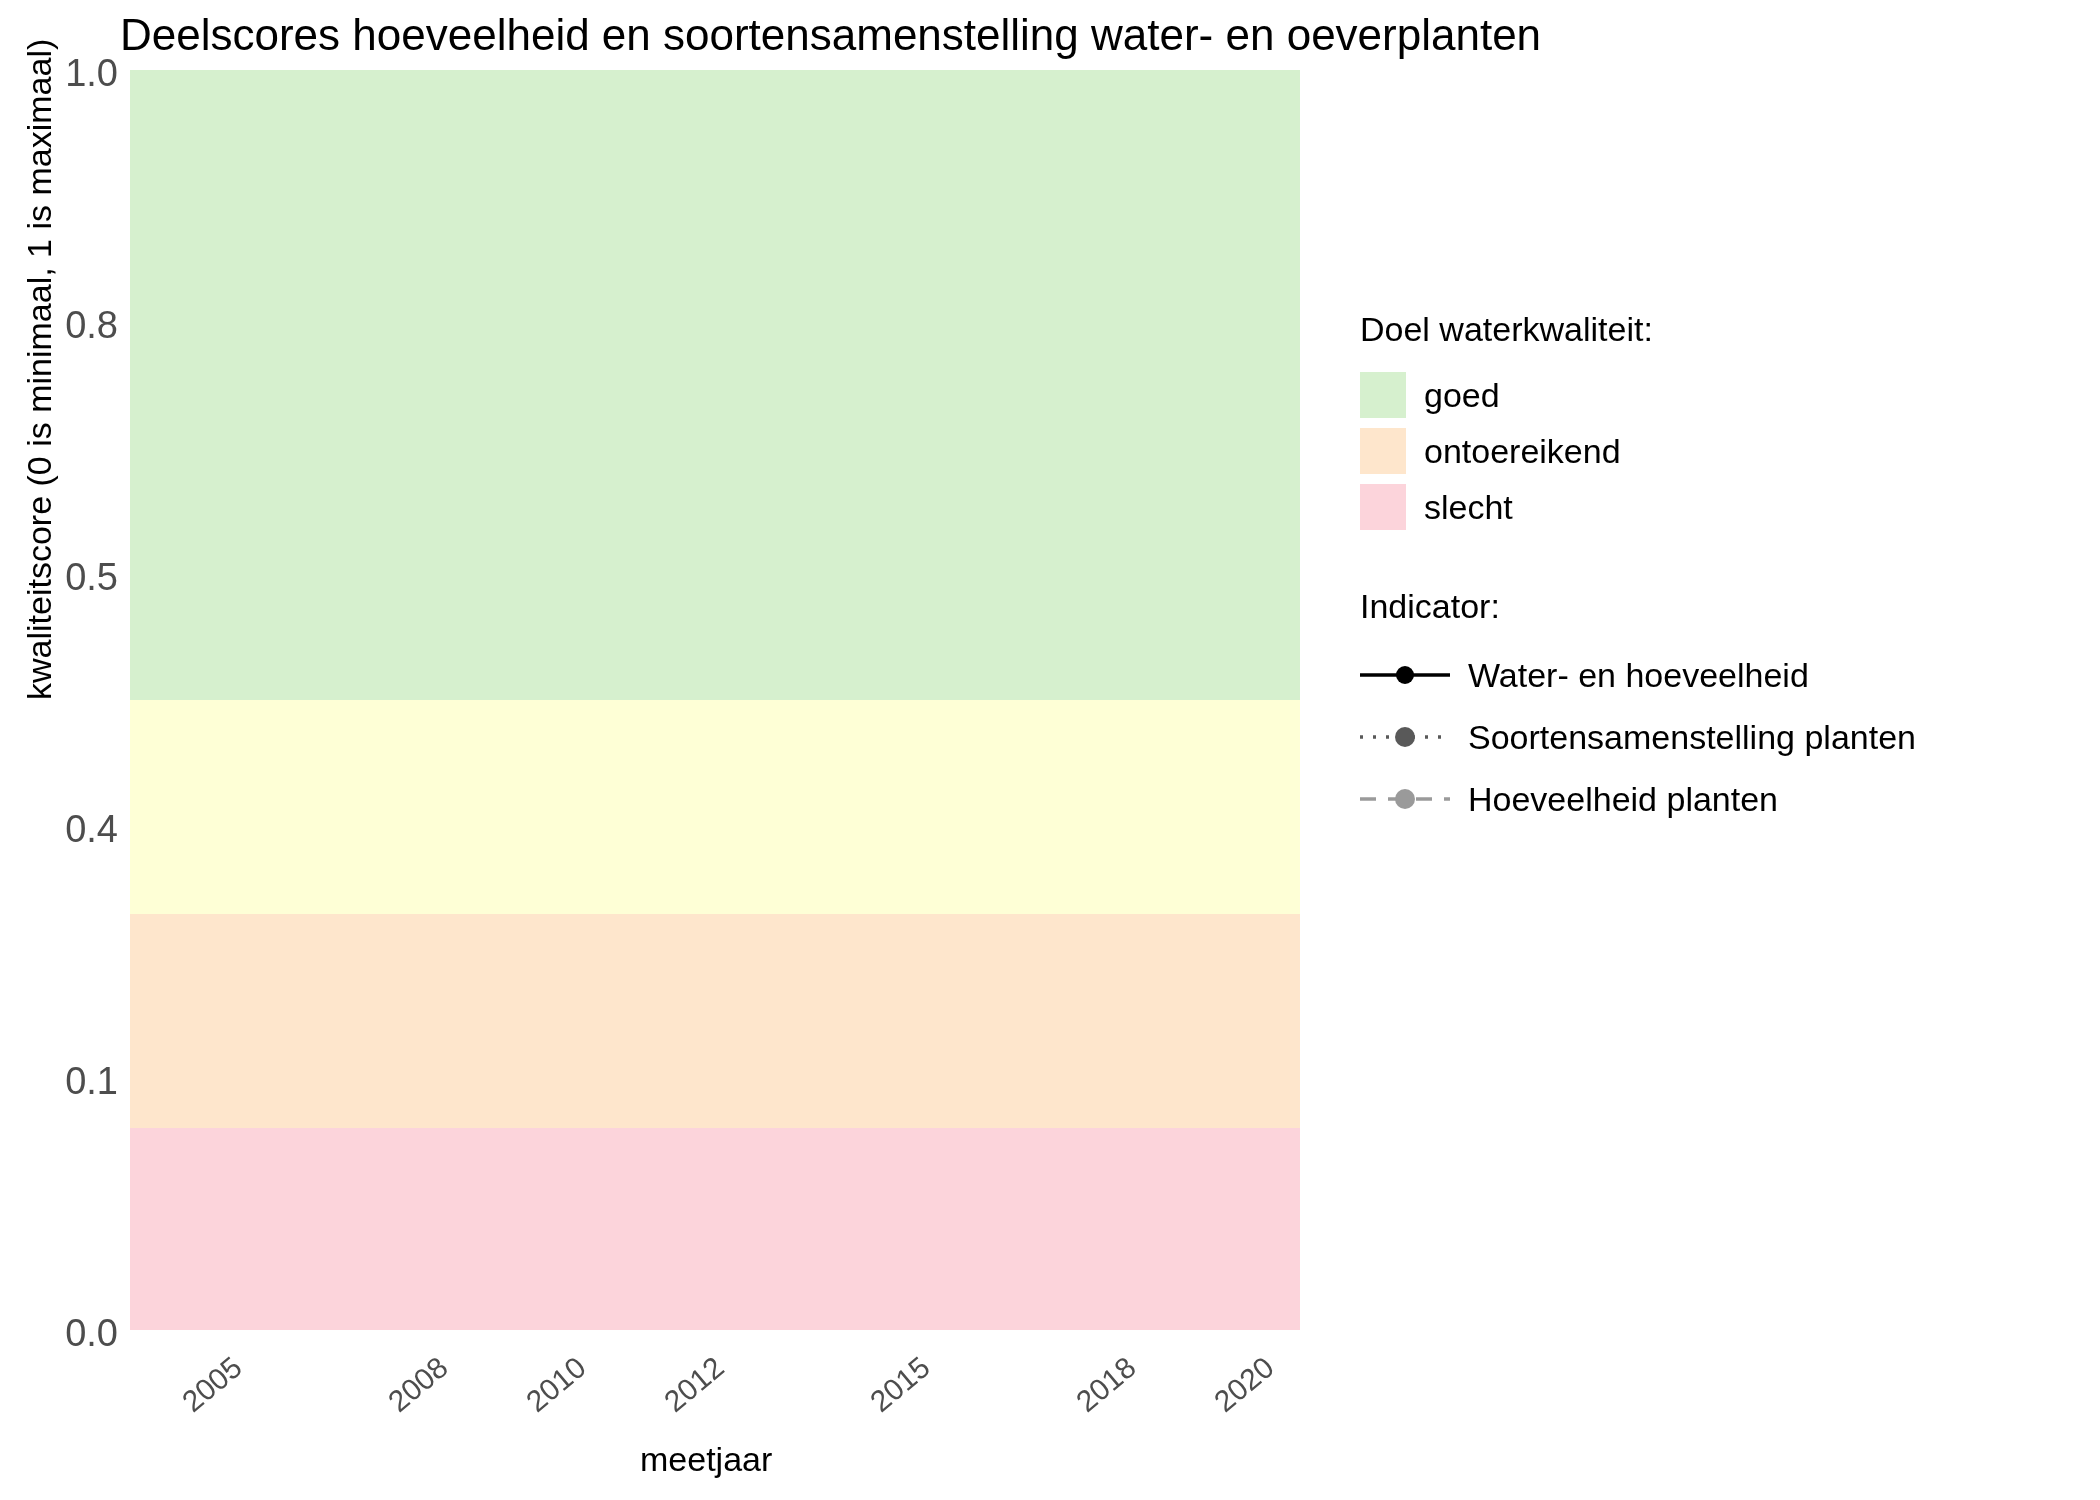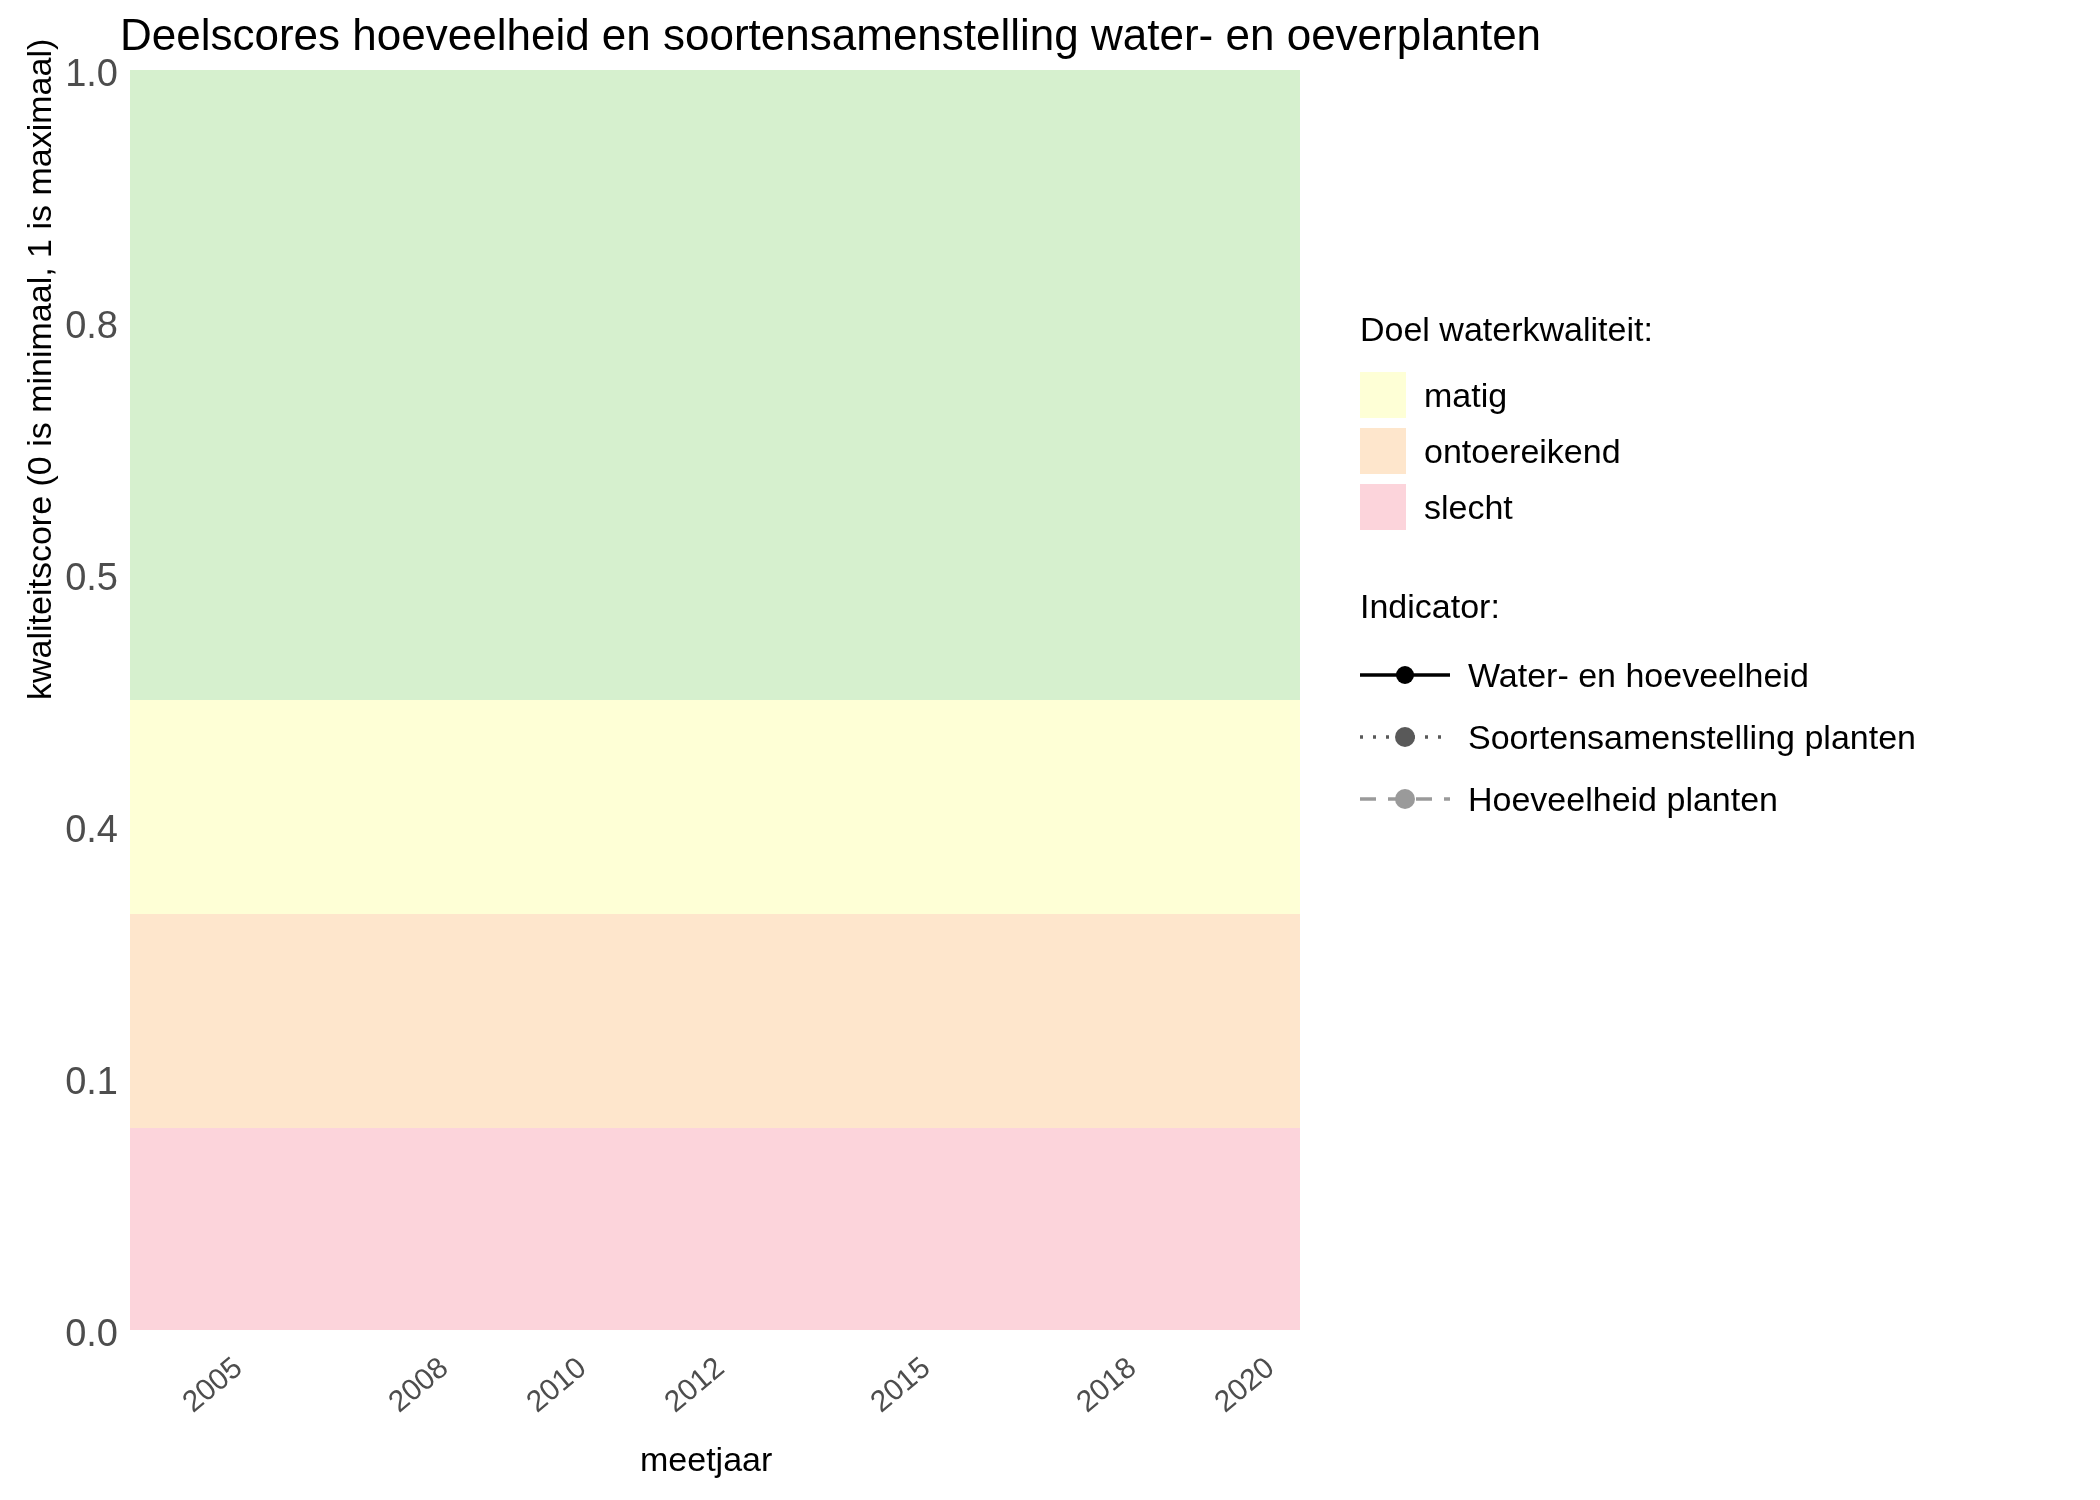--- a/index.html
+++ b/index.html
@@ -102,22 +102,22 @@
 <div class="xtick" style="left:366px;top:1350px">2008</div>
 <div class="xtick" style="left:504px;top:1350px">2010</div>
 <div class="xtick" style="left:642px;top:1350px">2012</div>
 <div class="xtick" style="left:848px;top:1350px">2015</div>
 <div class="xtick" style="left:1054px;top:1350px">2018</div>
 <div class="xtick" style="left:1192px;top:1350px">2020</div>
 
 <div class="legend">
   <div class="section-title">Doel waterkwaliteit:</div>
   <div class="row">
-    <span class="swatch" style="background:#feffd6"></span>
-    <span>matig</span>
+    <span class="swatch" style="background:#d6f0ce"></span>
+    <span>goed</span>
   </div>
   <div class="row">
     <span class="swatch" style="background:#fee6cc"></span>
     <span>ontoereikend</span>
   </div>
   <div class="row">
     <span class="swatch" style="background:#fcd4db"></span>
     <span>slecht</span>
   </div>
 

